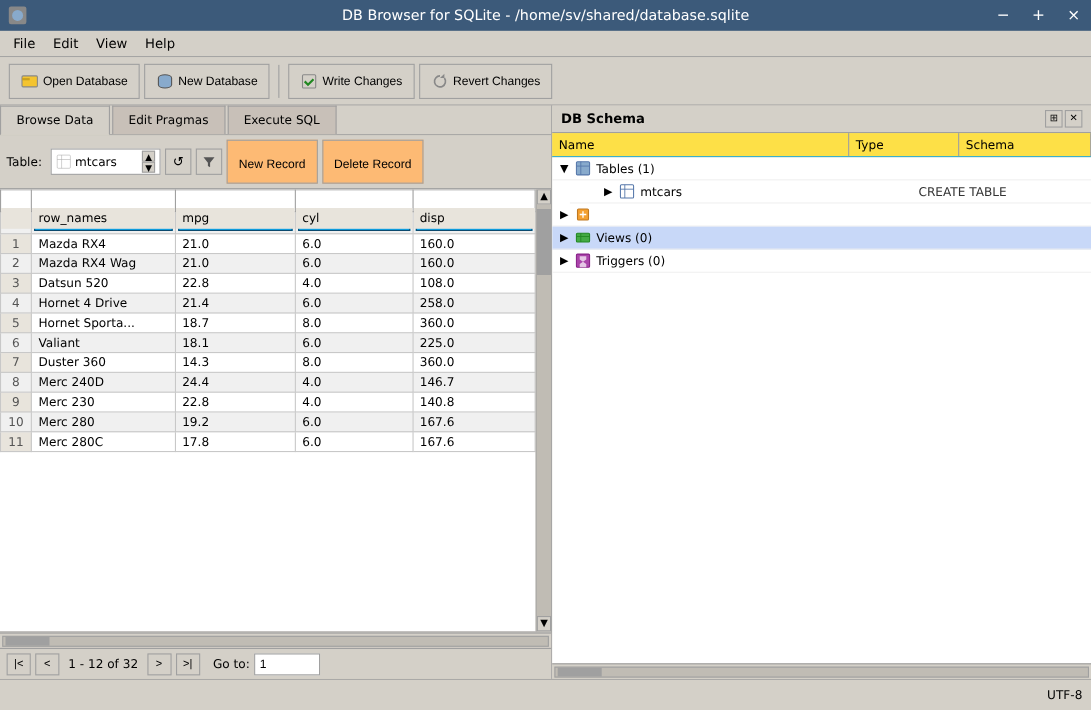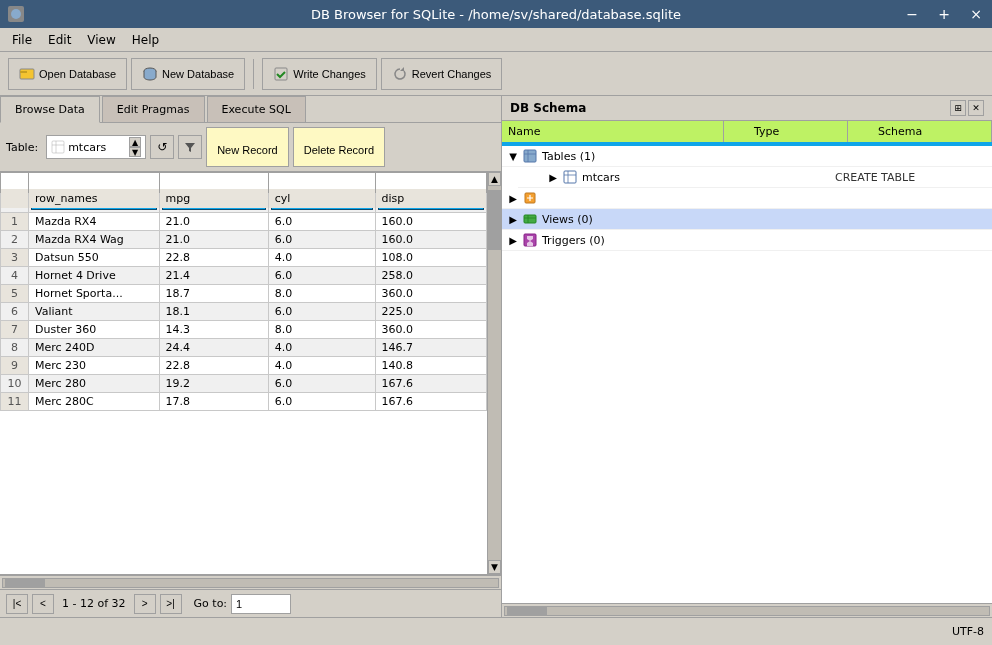--- a/index.html
+++ b/index.html
@@ -33,21 +33,21 @@
     .tab.active { background: #d4d0c8; border-bottom: 1px solid #d4d0c8; margin-bottom: -1px; z-index: 1; }
 
     
     .table-toolbar { display: flex; align-items: center; padding: 4px 6px; gap: 4px; background: #d4d0c8; border-bottom: 1px solid #a0a0a0; }
     .table-label { font-size: 11px; margin-right: 4px; }
     .table-select-wrap { display: flex; align-items: center; border: 1px solid #a0a0a0; background: #fff; height: 24px; padding: 0 4px; min-width: 100px; }
     .table-select-wrap span { font-size: 11px; flex: 1; }
     .table-select-arrows { display: flex; flex-direction: column; margin-left: 4px; }
     .arrow-btn { width: 12px; height: 10px; cursor: pointer; display: flex; align-items: center; justify-content: center; font-size: 8px; background: #d4d0c8; border: 1px solid #a0a0a0; }
     .refresh-btn { width: 24px; height: 24px; background: #d4d0c8; border: 1px solid #a0a0a0; cursor: pointer; display: flex; align-items: center; justify-content: center; font-size: 12px; }
-    .new-record-btn, .delete-record-btn { height: 40px; padding: 16px 10px; background: #fef9c3; border: 1px solid #a0a0a0; cursor: pointer; font-size: 11px; }
+    .new-record-btn, .delete-record-btn { height: 40px; padding: 16px 10px; background: #fdba74; border: 1px solid #a0a0a0; cursor: pointer; font-size: 11px; }
 
     
     .data-table-wrap { flex: 1; overflow: auto; background: #fff; }
     .data-table { border-collapse: collapse; width: 100%; font-size: 11px; }
     .data-table th { background: #e8e4dc; border: 1px solid #a0a0a0; padding: 3px 6px; text-align: left; font-weight: normal; position: sticky; top: 16px; z-index: 2; }
     .data-table td { border: 1px solid #c8c8c8; padding: 2px 6px; white-space: nowrap; }
     .data-table tr:nth-child(even) td { background: #f0f0f0; }
     .col-num { width: 28px; background: #e8e4dc; text-align: center; color: #555; }
     .filter-row td { padding: 2px; background: #f0f0f0; }
     .filter-input { width: 100%; border: 1px solid #0c4a6e; padding: 1px 3px; font-size: 10px; background: #0ea5e9; }
@@ -59,21 +59,21 @@
     .goto-label { font-size: 11px; margin-left: 8px; }
     .goto-input { width: 60px; height: 20px; border: 1px solid #a0a0a0; padding: 0 4px; font-size: 11px; }
 
     
     .right-panel { width: 490px; display: flex; flex-direction: column; background: #d4d0c8; }
     .schema-header { display: flex; align-items: center; justify-content: space-between; padding: 4px 8px; border-bottom: 1px solid #a0a0a0; background: #d4d0c8; }
     .schema-title { font-size: 12px; font-weight: bold; }
     .schema-icons { display: flex; gap: 2px; }
     .schema-icon-btn { width: 16px; height: 16px; cursor: pointer; border: 1px solid #a0a0a0; display: flex; align-items: center; justify-content: center; font-size: 9px; background: #d4d0c8; }
 
-    .schema-columns { display: flex; background: #bef264; border-bottom: 4px solid #0ea5e9; font-size: 11px; gap: 24px; }
+    .schema-columns { display: flex; background: #fde047; border-bottom: 1px solid #0ea5e9; font-size: 11px; }
     .schema-col { padding: 4px 6px; border-right: 1px solid #a0a0a0; }
     .schema-col.name { flex: 1; }
     .schema-col.type { width: 100px; }
     .schema-col.schema-s { width: 120px; }
 
     .schema-content { flex: 1; overflow: auto; background: #fff; }
     .schema-row { display: flex; align-items: center; padding: 2px 4px; cursor: pointer; border-bottom: 1px solid #f0f0f0; }
     .schema-row.selected { background: #c8d8f8; }
     .schema-indent { margin-left: 16px; }
     .tree-toggle { width: 14px; height: 14px; display: inline-flex; align-items: center; justify-content: center; font-size: 10px; cursor: pointer; margin-right: 2px; }
@@ -239,21 +239,21 @@
               </tr>
               <tr>
                 <td class="col-num">2</td>
                 <td>Mazda RX4 Wag</td>
                 <td>21.0</td>
                 <td>6.0</td>
                 <td>160.0</td>
               </tr>
               <tr>
                 <td class="col-num">3</td>
-                <td>Datsun 550</td>
+                <td>Datsun 520</td>
                 <td>22.8</td>
                 <td>4.0</td>
                 <td>108.0</td>
               </tr>
               <tr>
                 <td class="col-num">4</td>
                 <td>Hornet 4 Drive</td>
                 <td>21.4</td>
                 <td>6.0</td>
                 <td>258.0</td>

